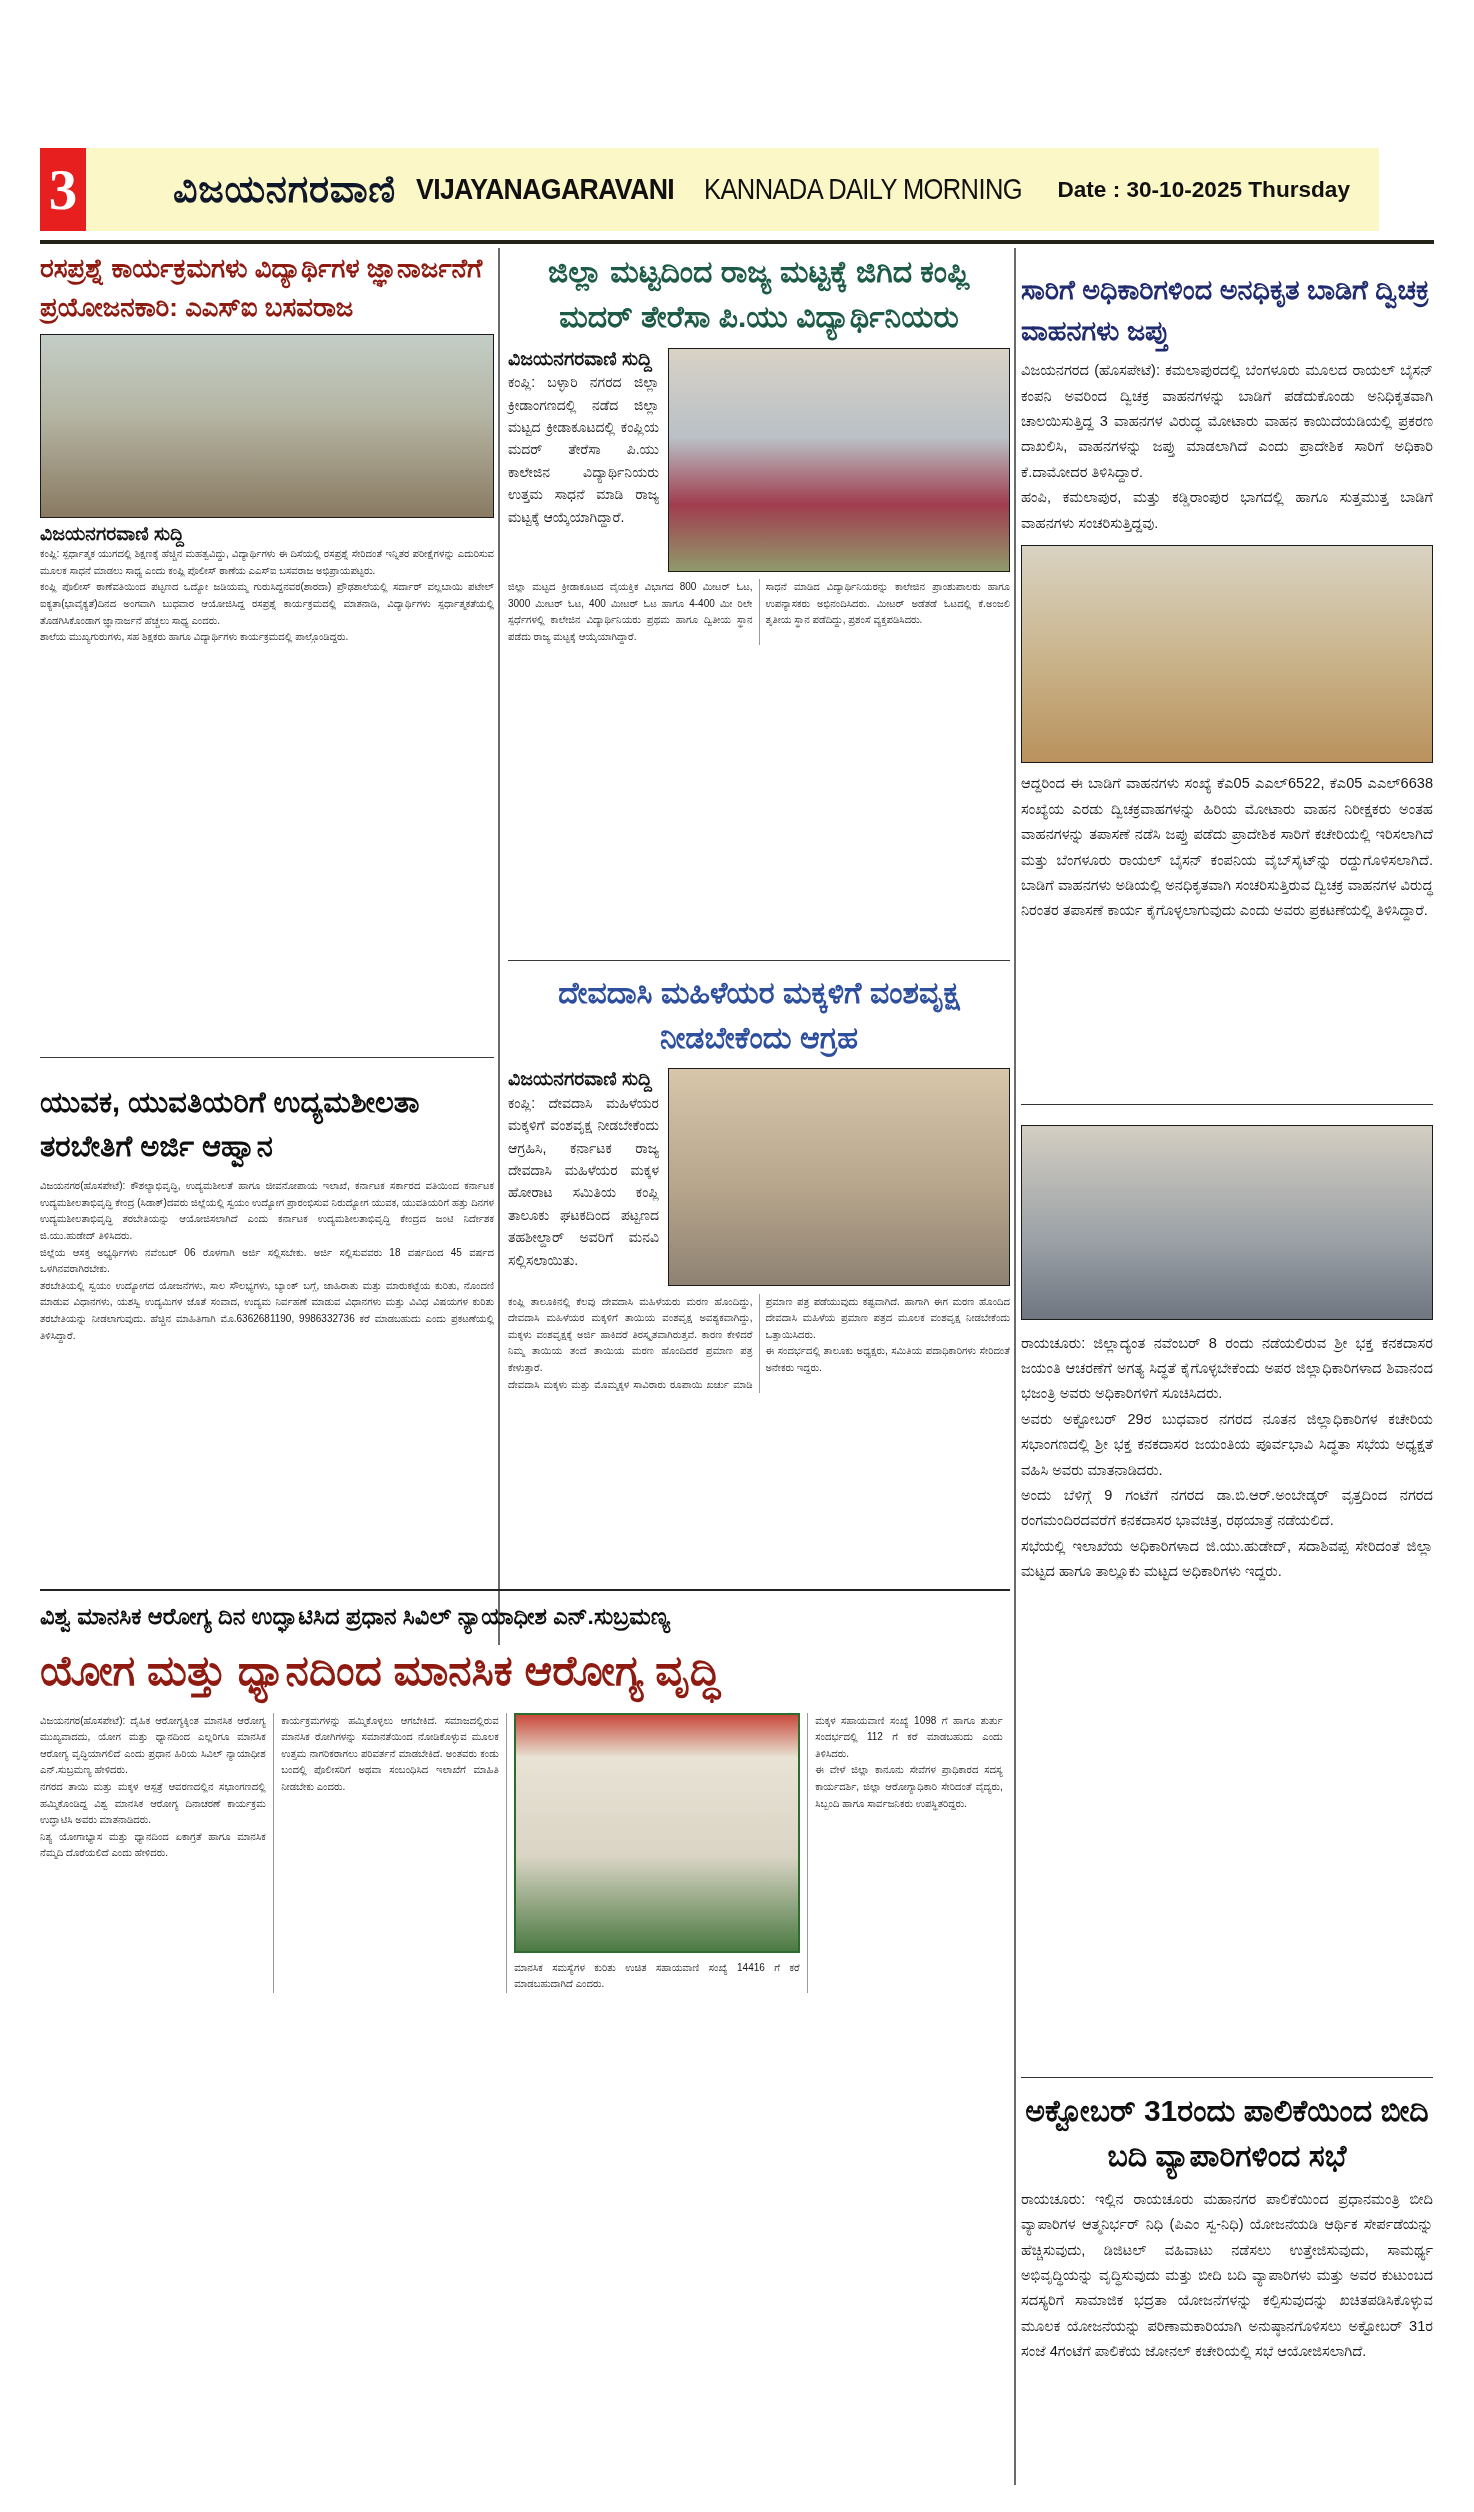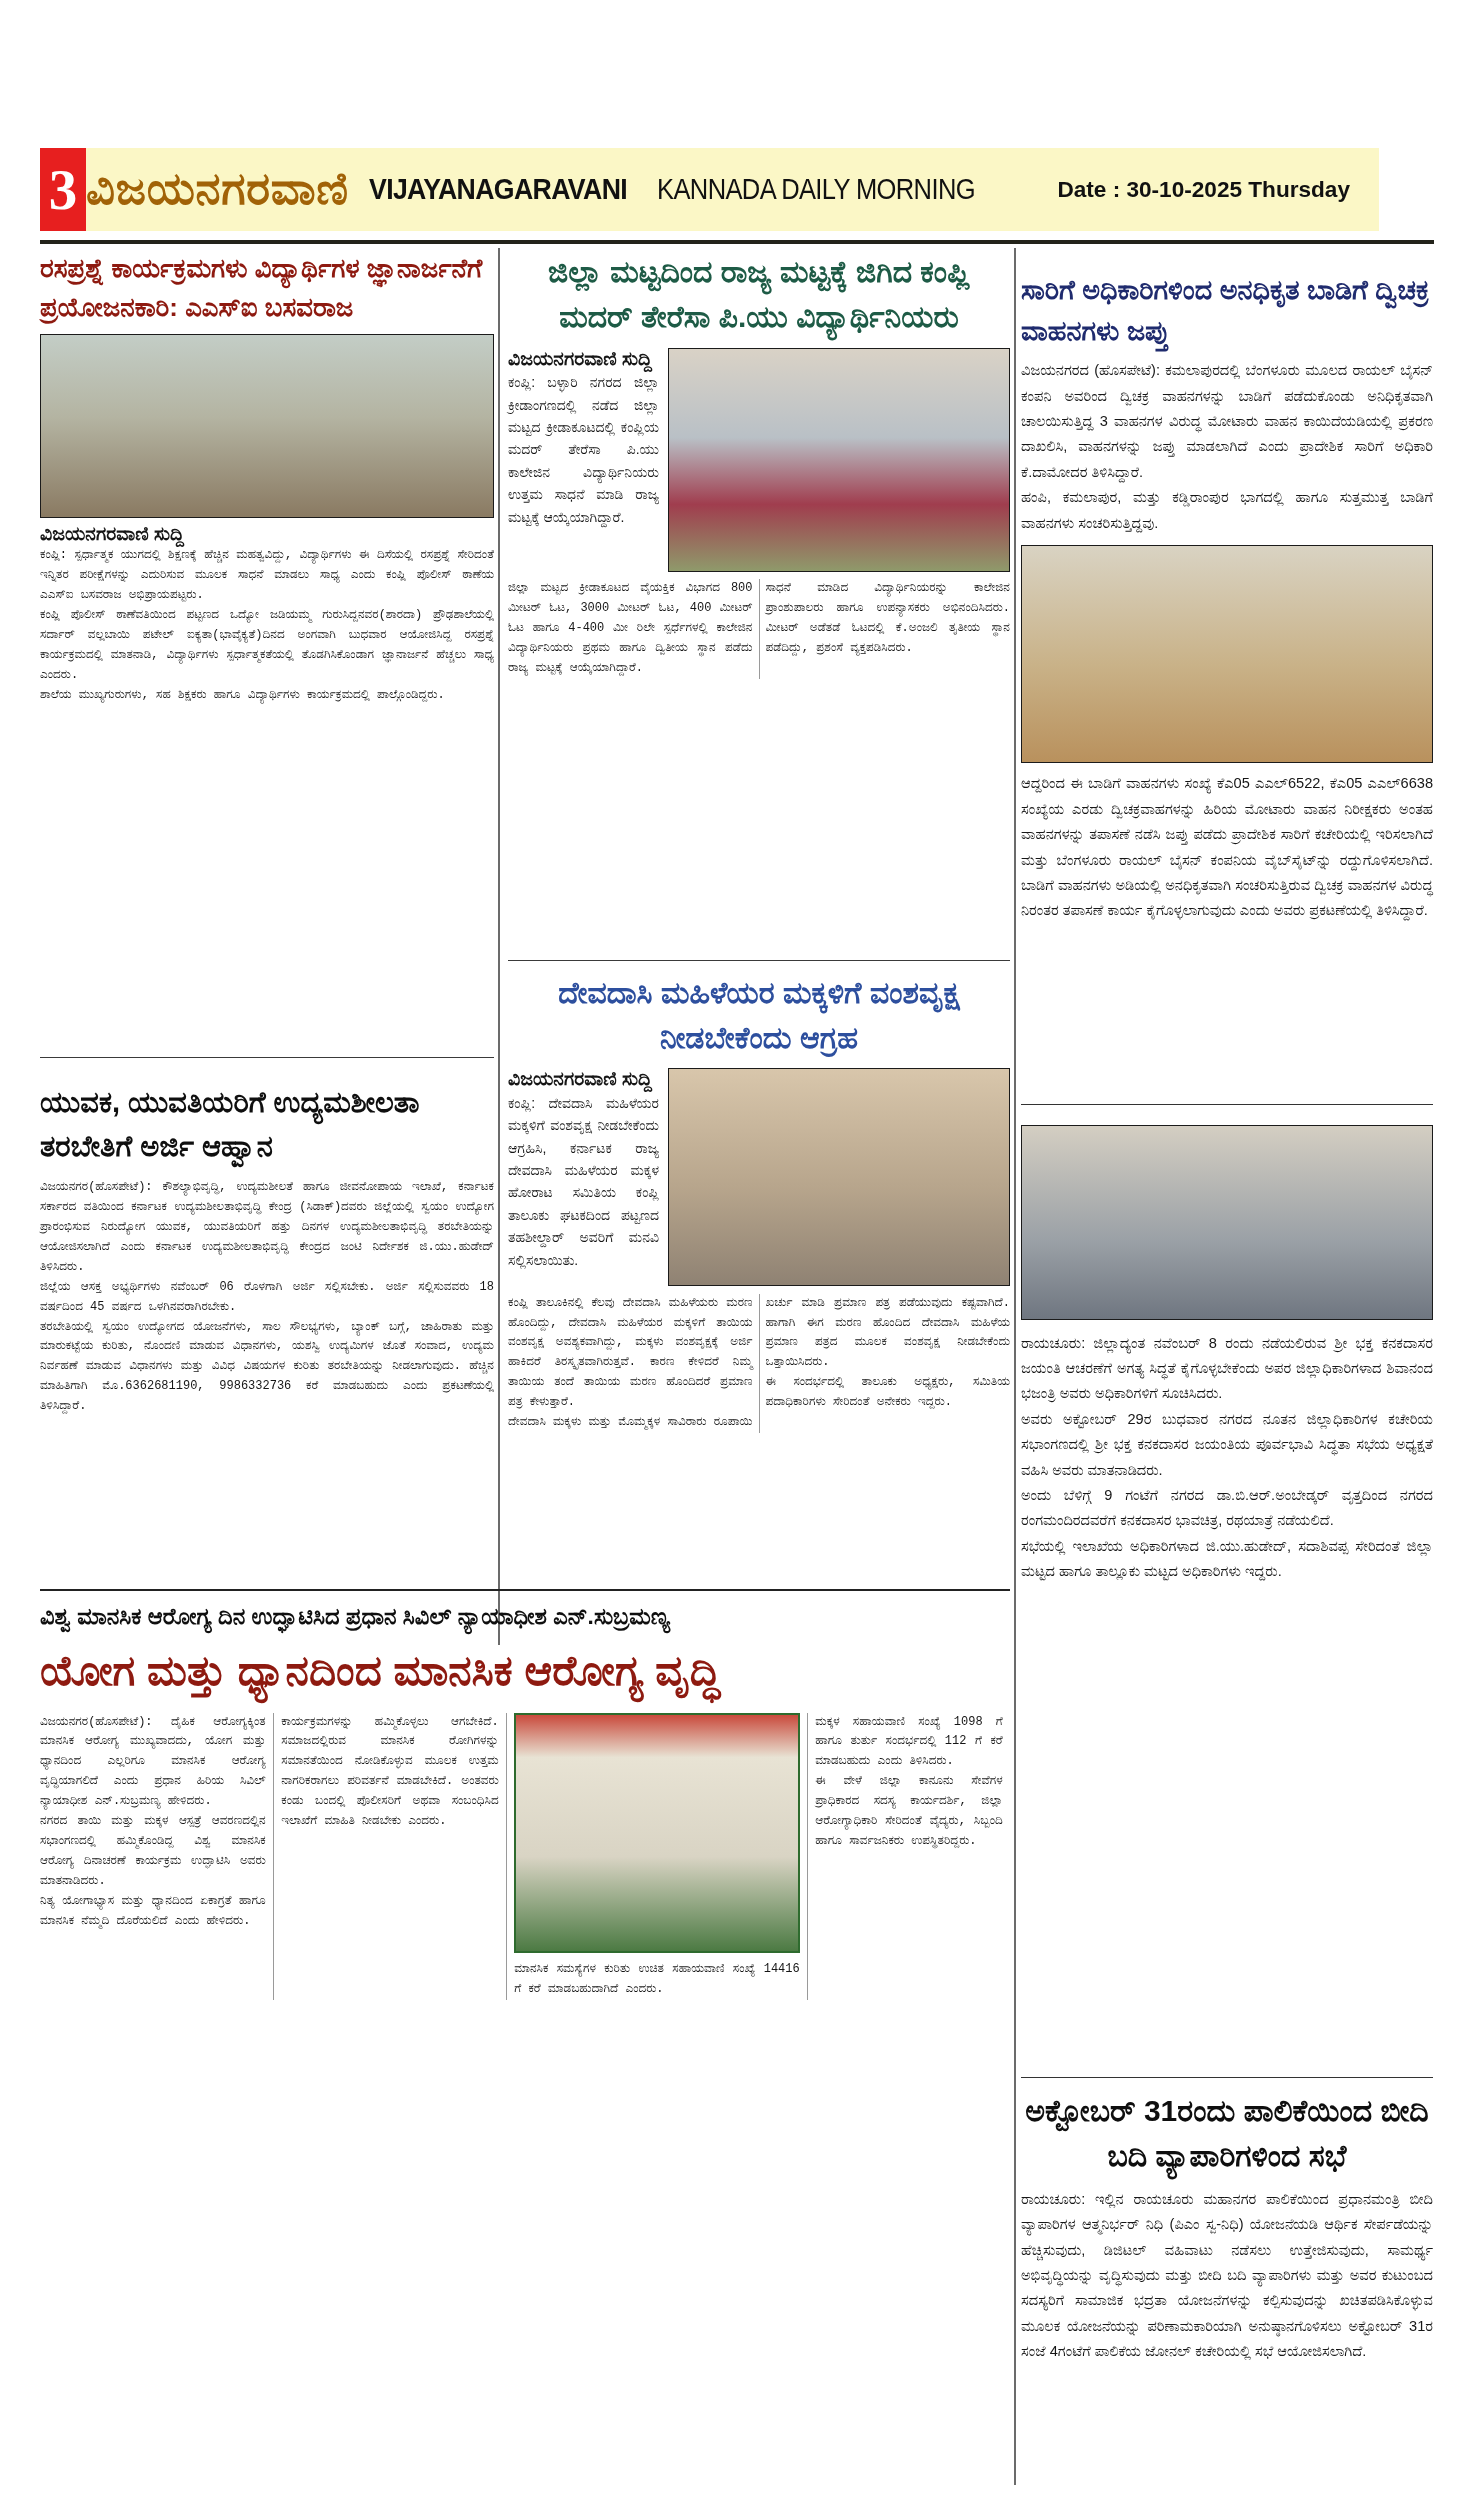--- a/index.html
+++ b/index.html
@@ -4,36 +4,36 @@
 <style>
   html,body{margin:0;padding:0;background:#ffffff;}
   #page{position:relative;width:1475px;height:2512px;background:#ffffff;overflow:hidden;
         font-family:"Liberation Sans","DejaVu Sans",sans-serif;color:#161616;}
   .abs{position:absolute;}
   
   #pagenum{left:40px;top:148px;width:46px;height:83px;background:#e71f1f;color:#fff;
            display:flex;align-items:center;justify-content:center;font-size:57px;font-weight:bold;
            font-family:"Liberation Serif","DejaVu Serif",serif;}
   #banner{left:86px;top:148px;width:1293px;height:83px;background:#fbf7c6;display:flex;align-items:center;}
-  #mast-kn{font-size:45px;font-weight:bold;color:#a16207;letter-spacing:0.7px;}
+  #mast-kn{font-size:38px;font-weight:bold;color:#0f172a;margin-left:87px;letter-spacing:0.7px;}
   #mast-en{font-size:29px;font-weight:bold;color:#111;margin-left:20.4px;letter-spacing:-0.7px;transform:scaleX(.92);transform-origin:left;}
   #mast-tag{font-size:29px;font-weight:normal;color:#111;margin-left:7.3px;letter-spacing:-0.7px;transform:scaleX(.88);transform-origin:left;}
   #hdr-date{position:absolute;right:29px;font-size:22.6px;font-weight:bold;color:#111;}
   .rule-h{background:#23231a;}
   .rule-v{background:#6b6b6b;width:1.5px;}
   
   .hl{font-weight:bold;line-height:1.5;}
   .hl-red{color:#8e1a10;}
   .hl-green{color:#1e5b46;}
   .hl-navy{color:#1f2b6e;}
   .hl-blue{color:#2d4f9e;}
   .hl-black{color:#0f0f0f;}
   
   .byline{font-weight:bold;font-size:19px;margin:4.4px 0 1.5px 0;}
-  .body{font-size:12px;line-height:1.66;text-align:justify;white-space:pre-line;font-family:Liberation Mono, monospace;}
+  .body{font-size:10px;line-height:1.66;text-align:justify;white-space:pre-line;}
   .body-lg{font-size:14.6px;line-height:1.74;text-align:justify;white-space:pre-line;}
   .lead-col{font-size:14px;line-height:1.6;text-align:justify;}
   
   .photo{border:1.5px solid #1b1b1b;box-sizing:border-box;}
   .ph-quiz{background:linear-gradient(180deg,#c3cdc6 0%,#b4b4a2 45%,#8a7a62 100%);}
   .ph-teresa{background:linear-gradient(180deg,#d9d2c6 0%,#b9c0c6 40%,#a03d4e 70%,#8f9a6b 100%);}
   .ph-memo{background:linear-gradient(180deg,#d8c6ab 0%,#b7a58c 55%,#8f8273 100%);}
   .ph-scooter{background:linear-gradient(180deg,#d9d3c3 0%,#c9b288 55%,#b9915d 100%);}
   .ph-meeting{background:linear-gradient(180deg,#d4cec2 0%,#9aa0a6 60%,#6f7680 100%);}
   .ph-ceremony{background:linear-gradient(180deg,#c94a3c 0%,#e8e3d4 18%,#d9d4c4 60%,#4c7a43 100%);}

